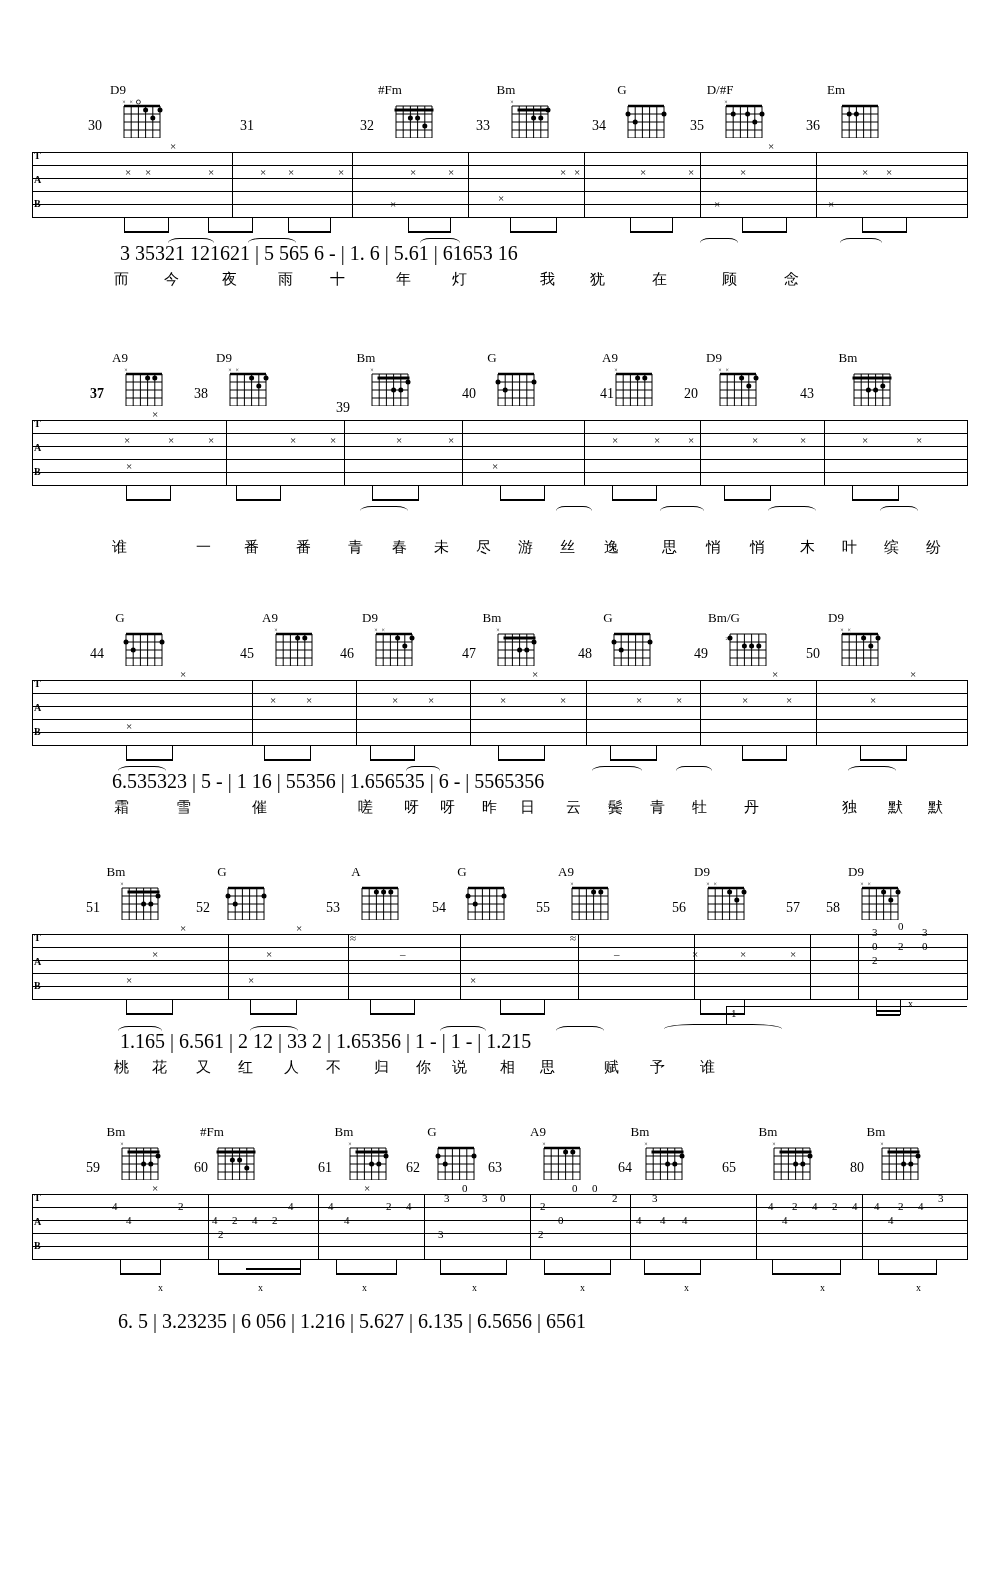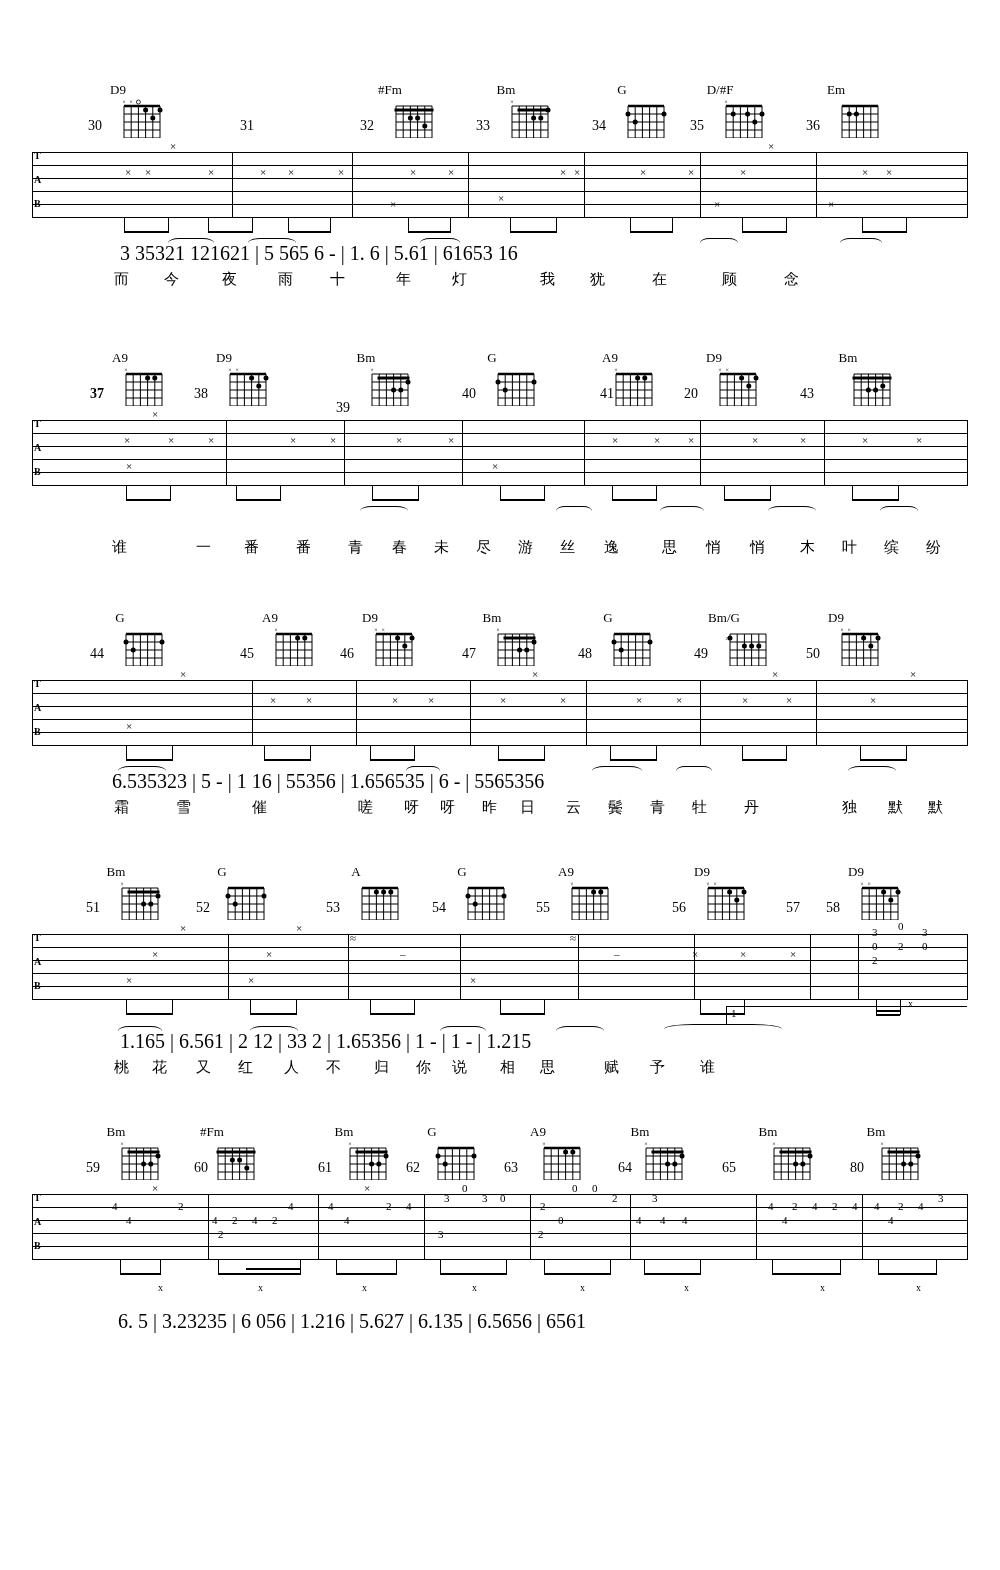--- a/index.html
+++ b/index.html
@@ -1143,21 +1143,21 @@
               <line x1="27.6" y1="8" x2="27.6" y2="40"></line>
             <line x1="34.8" y1="8" x2="34.8" y2="40"></line>
               <line x1="42" y1="8" x2="42" y2="40"></line>
           </g>
           <circle cx="6" cy="16" r="2.5" fill="#000"></circle>
           <circle cx="13.2" cy="24" r="2.5" fill="#000"></circle>
           <circle cx="42" cy="16" r="2.5" fill="#000"></circle>
         </svg>
       </div>
 
-      <span class="barnum" style="left:504px;top:34px;">63</span>
+      <span class="barnum" style="left:488px;top:34px;">63</span>
       <div class="chordcell" style="left:538px;">
         <span class="chordname">A9</span>
         <svg class="diagram" viewBox="0 0 46 40">
           <g stroke="#000" stroke-width="1" fill="none">
             <line x1="6" y1="8" x2="42" y2="8" stroke-width="2.4"></line>
             <line x1="6" y1="16" x2="42" y2="16"></line>
               <line x1="6" y1="24" x2="42" y2="24"></line>
             <line x1="6" y1="32" x2="42" y2="32"></line>
               <line x1="6" y1="40" x2="42" y2="40"></line>
             <line x1="6" y1="8" x2="6" y2="40"></line>

